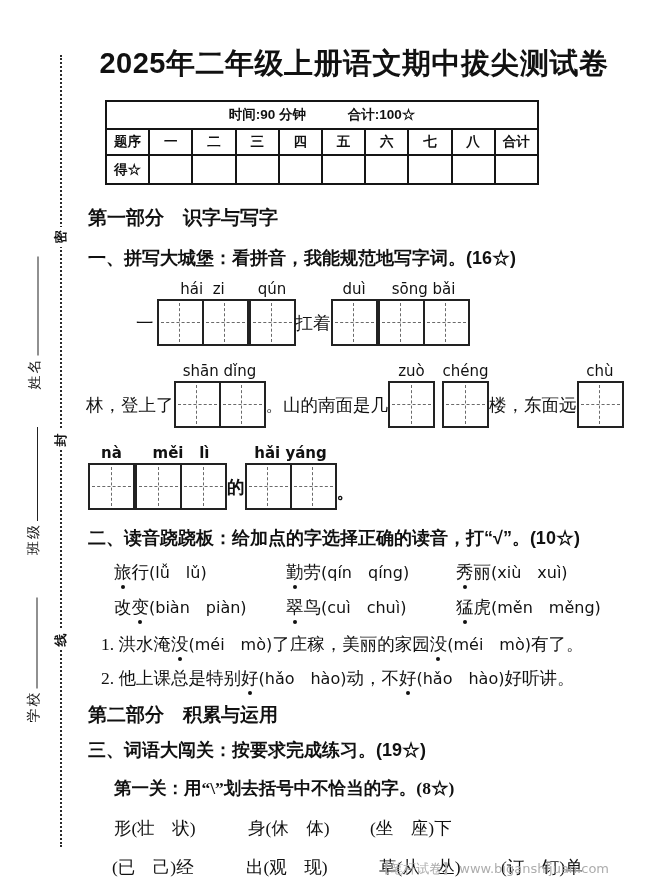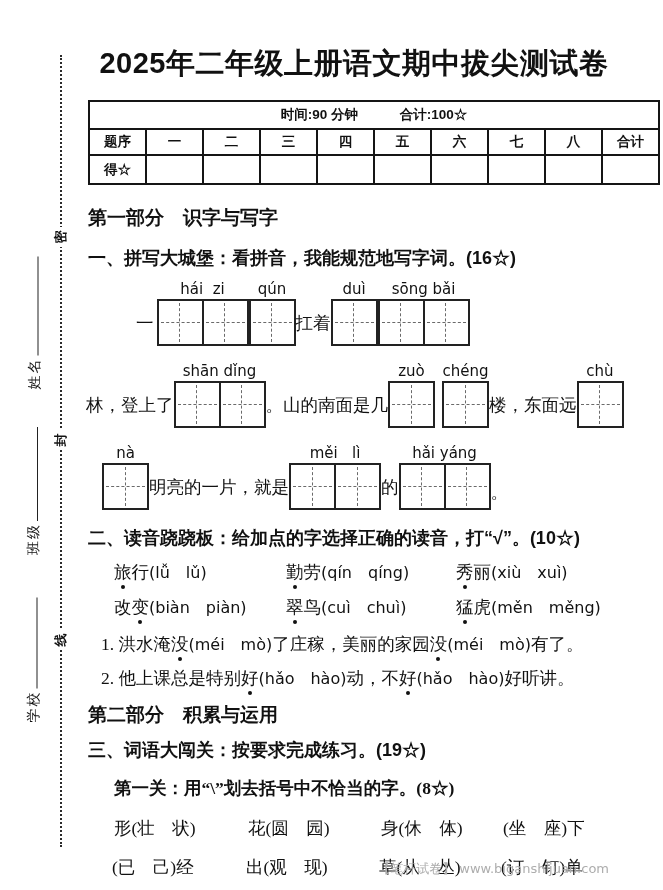--- a/index.html
+++ b/index.html
@@ -13,22 +13,22 @@
              font-size:13px;font-weight:bold;transform:rotate(-90deg);
              font-family:"Liberation Serif",serif;}
   .side-field{position:absolute;height:20px;transform:rotate(-90deg);
               display:flex;align-items:baseline;font-size:14px;z-index:2;
               font-family:"Liberation Serif",serif;letter-spacing:2px;}
   .fl-line{flex:1;border-bottom:1.5px solid #222;height:14px;margin-left:2px;}
   
   #content{position:absolute;left:88px;top:0;width:532px;}
   .title{margin-top:44px;font-size:29px;font-weight:bold;text-align:center;
          letter-spacing:0.5px;white-space:nowrap;}
-  table.score{border-collapse:collapse;margin-top:16px;
-              width:572px;table-layout:fixed;}
+  table.score{border-collapse:collapse;margin-top:16px;margin-left:17px;
+              width:434px;table-layout:fixed;}
   table.score td,table.score th{border:2px solid #151515;padding:0;
               font-size:13.5px;font-weight:bold;text-align:center;}
   .cap-row td{height:26px;}
   .hdr-row th{height:24px;}
   .val-row td{height:27px;}
   .gap2{display:inline-block;margin-left:38px;}
   .part-heading{margin-top:20px;font-size:19px;font-weight:bold;text-align:left;}
   .q-title{margin-top:15px;font-size:18px;font-weight:bold;white-space:nowrap;}
   
   .pyrow{display:flex;align-items:flex-end;}
@@ -183,28 +183,27 @@
     </span>
     <span class="pt">楼，东面远</span>
     <span class="tz">
       <span class="py">chù</span>
       <span class="tzbox">
           <span class="cell"></span>
         </span>
     </span>
   </div>
 
-  <div class="pyrow mt16" style="margin-left:14px;">
+  <div class="pyrow mt16" style="font-weight:bold;">
     <span class="tz">
       <span class="py">nà</span>
       <span class="tzbox">
           <span class="cell"></span>
         </span>
     </span>
-    <span class="pt">明亮的一片，就是</span>
     <span class="tz">
       <span class="py">měi   lì</span>
       <span class="tzbox">
           <span class="cell"></span>
           <span class="cell"></span>
         </span>
     </span>
     <span class="pt">的</span>
     <span class="tz">
       <span class="py">hǎi yáng</span>
@@ -237,21 +236,20 @@
   </div>
 
   <div class="part-heading" style="margin-top:12px;">第二部分　积累与运用</div>
 
   <div class="q-title" style="margin-top:10px;">三、词语大闯关：按要求完成练习。(19☆)</div>
 
   <div class="gate">第一关：用“\”划去括号中不恰当的字。(8☆)</div>
 
   <div class="crow" style="margin-top:16px;">
     <span class="c0">形(壮　状)</span>
-    <span class="c1">花(圆　园)</span>
     <span class="c2">身(休　体)</span>
     <span>(坐　座)下</span>
   </div>
   <div class="crow" style="margin-top:15px;margin-left:24px;">
     <span class="c0">(已　己)经</span>
     <span class="c1">出(观　现)</span>
     <span class="c2">草(从　丛)</span>
     <span>(订　钉)单</span>
   </div>
 

